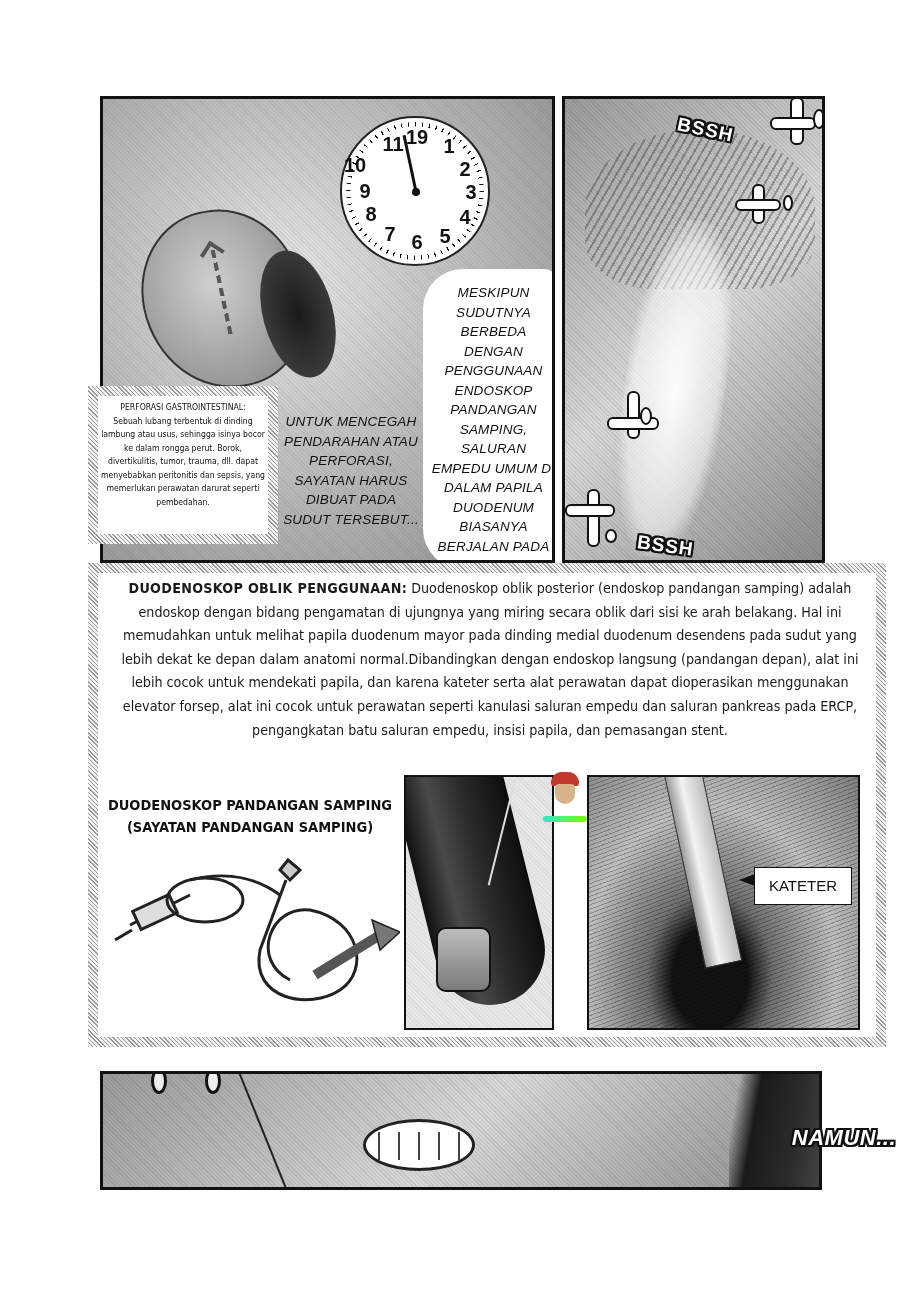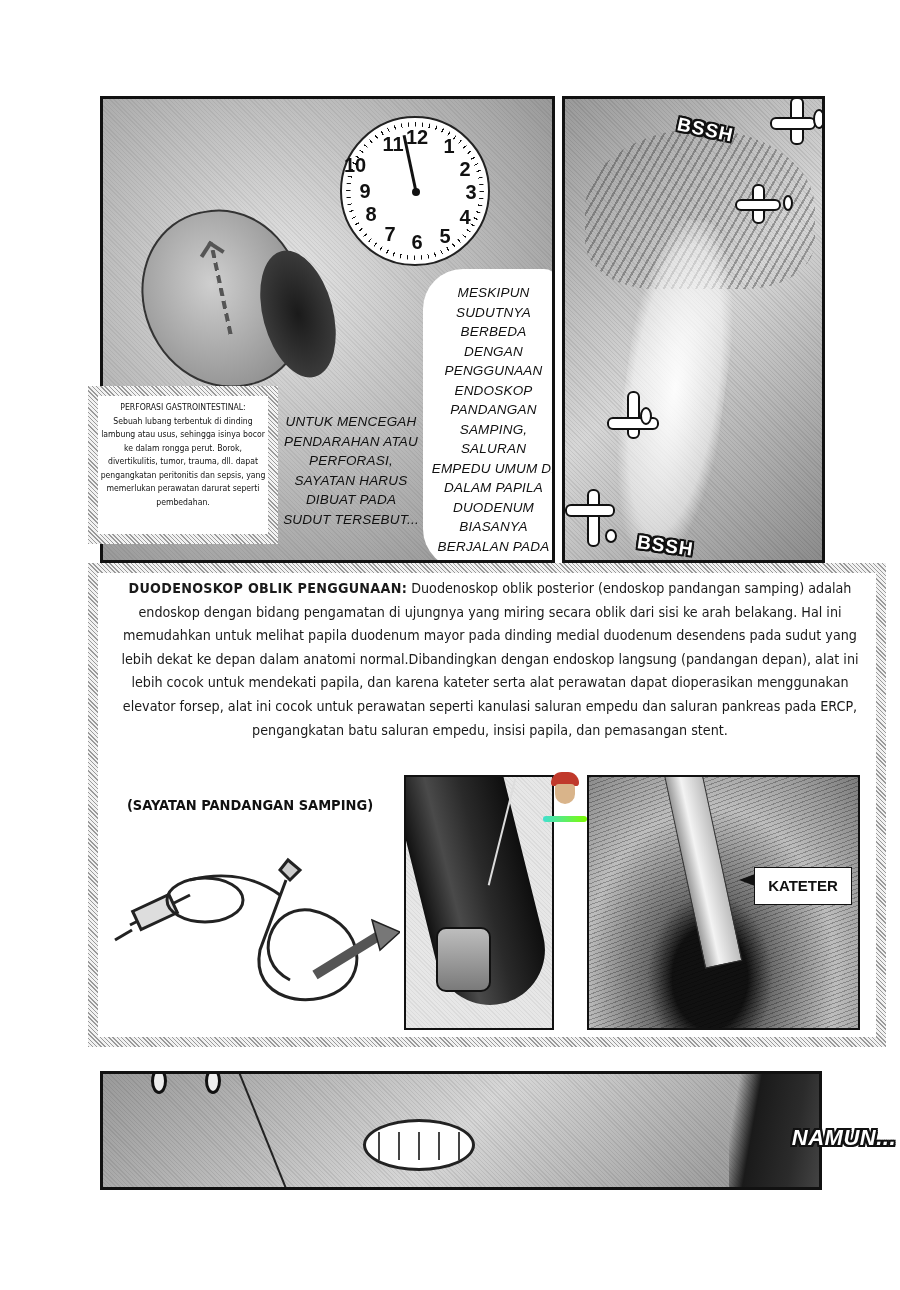--- a/index.html
+++ b/index.html
@@ -91,21 +91,21 @@
   .tip-window { position: absolute; left: 30px; top: 150px; width: 55px; height: 65px; border-radius: 10px;
                 background: linear-gradient(#bdbdbd, #7a7a7a); border: 2px solid #111; }
   .wire { position:absolute; left: 95px; top: 0; width: 2px; height: 110px; background:#ddd; transform: rotate(14deg); }
 
   #p-cat { left: 587px; top: 775px; width: 273px; height: 255px; border-width: 2px; background:
            repeating-linear-gradient(160deg, rgba(0,0,0,0.25) 0 1px, transparent 1px 4px),
            radial-gradient(ellipse at 45% 80%, #111 0 18%, #6d6d6d 30%, #bdbdbd 60%, #7d7d7d); }
   .catheter { position: absolute; left: 95px; top: -10px; width: 38px; height: 200px;
               background: linear-gradient(90deg, #9a9a9a, #f3f3f3 40%, #bdbdbd); transform: rotate(-12deg); border: 1px solid #333; }
   .cat-label { position: absolute; left: 165px; top: 90px; width: 98px; height: 38px; background: #fff; border: 1.5px solid #111;
-               font-family: "Liberation Sans", sans-serif; font-size: 15px; text-align: center; line-height: 35px; color:#111;font-weight:bold; }
+               font-family: "Liberation Sans", sans-serif; font-size: 15px; text-align: center; line-height: 35px; color:#111; }
   .cat-label::before { content: ""; position: absolute; left: -16px; top: 6px; border-right: 16px solid #111;
                        border-top: 6px solid transparent; border-bottom: 6px solid transparent; }
 
   .watermark { position: absolute; left: 543px; top: 772px; width: 40px; height: 55px; }
   .wm-hat { position:absolute; left: 8px; top: 0; width: 28px; height: 14px; background:#c0392b; border-radius: 14px 14px 4px 4px; }
   .wm-face { position:absolute; left: 12px; top: 12px; width: 20px; height: 20px; background:#d9b48a; border-radius: 4px 4px 10px 10px; }
   .wm-hair { position:absolute; left: 4px; top: 10px; width: 36px; height: 34px;
              background: repeating-linear-gradient(90deg, #4b3621 0 2px, transparent 2px 5px); z-index:-1; }
   .wm-text { position:absolute; left: 0; top: 44px; width: 44px; height: 6px; background: linear-gradient(90deg,#40e0d0,#7cfc00); border-radius: 3px; }
 
@@ -125,21 +125,21 @@
 </head>
 <body>
 
 <div id="p1" class="panel tone-light">
   <div class="mound"></div>
   <div class="hole"></div>
   <div class="dash-arrow"></div>
 
   <div class="clock">
     <div class="ticks"></div>
-    <span class="num" style="left:62px;top:8px;">12</span>
+    <span class="num" style="left:62px;top:8px;">19</span>
     <span class="num" style="left:94px;top:17px;">1</span>
     <span class="num" style="left:110px;top:40px;">2</span>
     <span class="num" style="left:116px;top:63px;">3</span>
     <span class="num" style="left:110px;top:88px;">4</span>
     <span class="num" style="left:90px;top:107px;">5</span>
     <span class="num" style="left:62px;top:113px;">6</span>
     <span class="num" style="left:35px;top:105px;">7</span>
     <span class="num" style="left:16px;top:85px;">8</span>
     <span class="num" style="left:10px;top:62px;">9</span>
     <span class="num" style="left:0;top:36px;">10</span>
@@ -152,21 +152,21 @@
 
   <div class="bubble-meskipun">
     <div id="meskipun-text" class="txt-italic">MESKIPUN SUDUTNYA BERBEDA DENGAN PENGGUNAAN ENDOSKOP PANDANGAN SAMPING, SALURAN EMPEDU UMUM DI DALAM PAPILA DUODENUM BIASANYA BERJALAN PADA POSISI JAM 11 HINGGA 12.</div>
   </div>
 </div>
 
 <div id="perf-frame" class="hatch-frame"></div>
 <div id="perf-inner" class="hatch-inner"></div>
 <div id="perf-text">
   <span class="ttl">PERFORASI GASTROINTESTINAL:</span>
-  <span>Sebuah lubang terbentuk di dinding lambung atau usus, sehingga isinya bocor ke dalam rongga perut. Borok, divertikulitis, tumor, trauma, dll. dapat pengangkatan peritonitis dan sepsis, yang memerlukan perawatan darurat seperti pembedahan.</span>
+  <span>Sebuah lubang terbentuk di dinding lambung atau usus, sehingga isinya bocor ke dalam rongga perut. Borok, divertikulitis, tumor, trauma, dll. dapat menyebabkan peritonitis dan sepsis, yang memerlukan perawatan darurat seperti pembedahan.</span>
 </div>
 
 <div id="p2" class="panel tone-mid">
   <div class="hair"></div>
   <div class="streak"></div>
 
   <div class="plus" style="left:225px;top:-2px;width:14px;height:48px;"></div>
   <div class="plus" style="left:205px;top:18px;width:46px;height:13px;"></div>
   <div class="spark" style="left:248px;top:10px;width:12px;height:20px;"></div>
 
@@ -188,20 +188,21 @@
 </div>
 
 <div id="info-frame" class="hatch-frame"></div>
 <div id="info-inner" class="hatch-inner"></div>
 <div id="info-text">
   <span class="ttl">DUODENOSKOP OBLIK PENGGUNAAN:</span>
   <span>Duodenoskop oblik posterior (endoskop pandangan samping) adalah endoskop dengan bidang pengamatan di ujungnya yang miring secara oblik dari sisi ke arah belakang. Hal ini memudahkan untuk melihat papila duodenum mayor pada dinding medial duodenum desendens pada sudut yang lebih dekat ke depan dalam anatomi normal.Dibandingkan dengan endoskop langsung (pandangan depan), alat ini lebih cocok untuk mendekati papila, dan karena kateter serta alat perawatan dapat dioperasikan menggunakan elevator forsep, alat ini cocok untuk perawatan seperti kanulasi saluran empedu dan saluran pankreas pada ERCP, pengangkatan batu saluran empedu, insisi papila, dan pemasangan stent.</span>
 </div>
 
 <div id="scope-label">
+  <div>DUODENOSKOP PANDANGAN SAMPING</div>
   <div>(SAYATAN PANDANGAN SAMPING)</div>
 </div>
 
 <svg class="scope-ill" viewBox="0 0 290 170">
   <g fill="none" stroke="#222" stroke-width="3">
     <path d="M20 85 L60 65 L80 55"></path>
     <rect x="25" y="62" width="40" height="20" transform="rotate(-25 45 72)" fill="#ddd"></rect>
     <ellipse cx="95" cy="60" rx="38" ry="22"></ellipse>
     <path d="M80 40 C120 30 150 40 170 55"></path>
     <path d="M170 30 L178 20 L190 30 L180 40 Z" fill="#ccc"></path>

